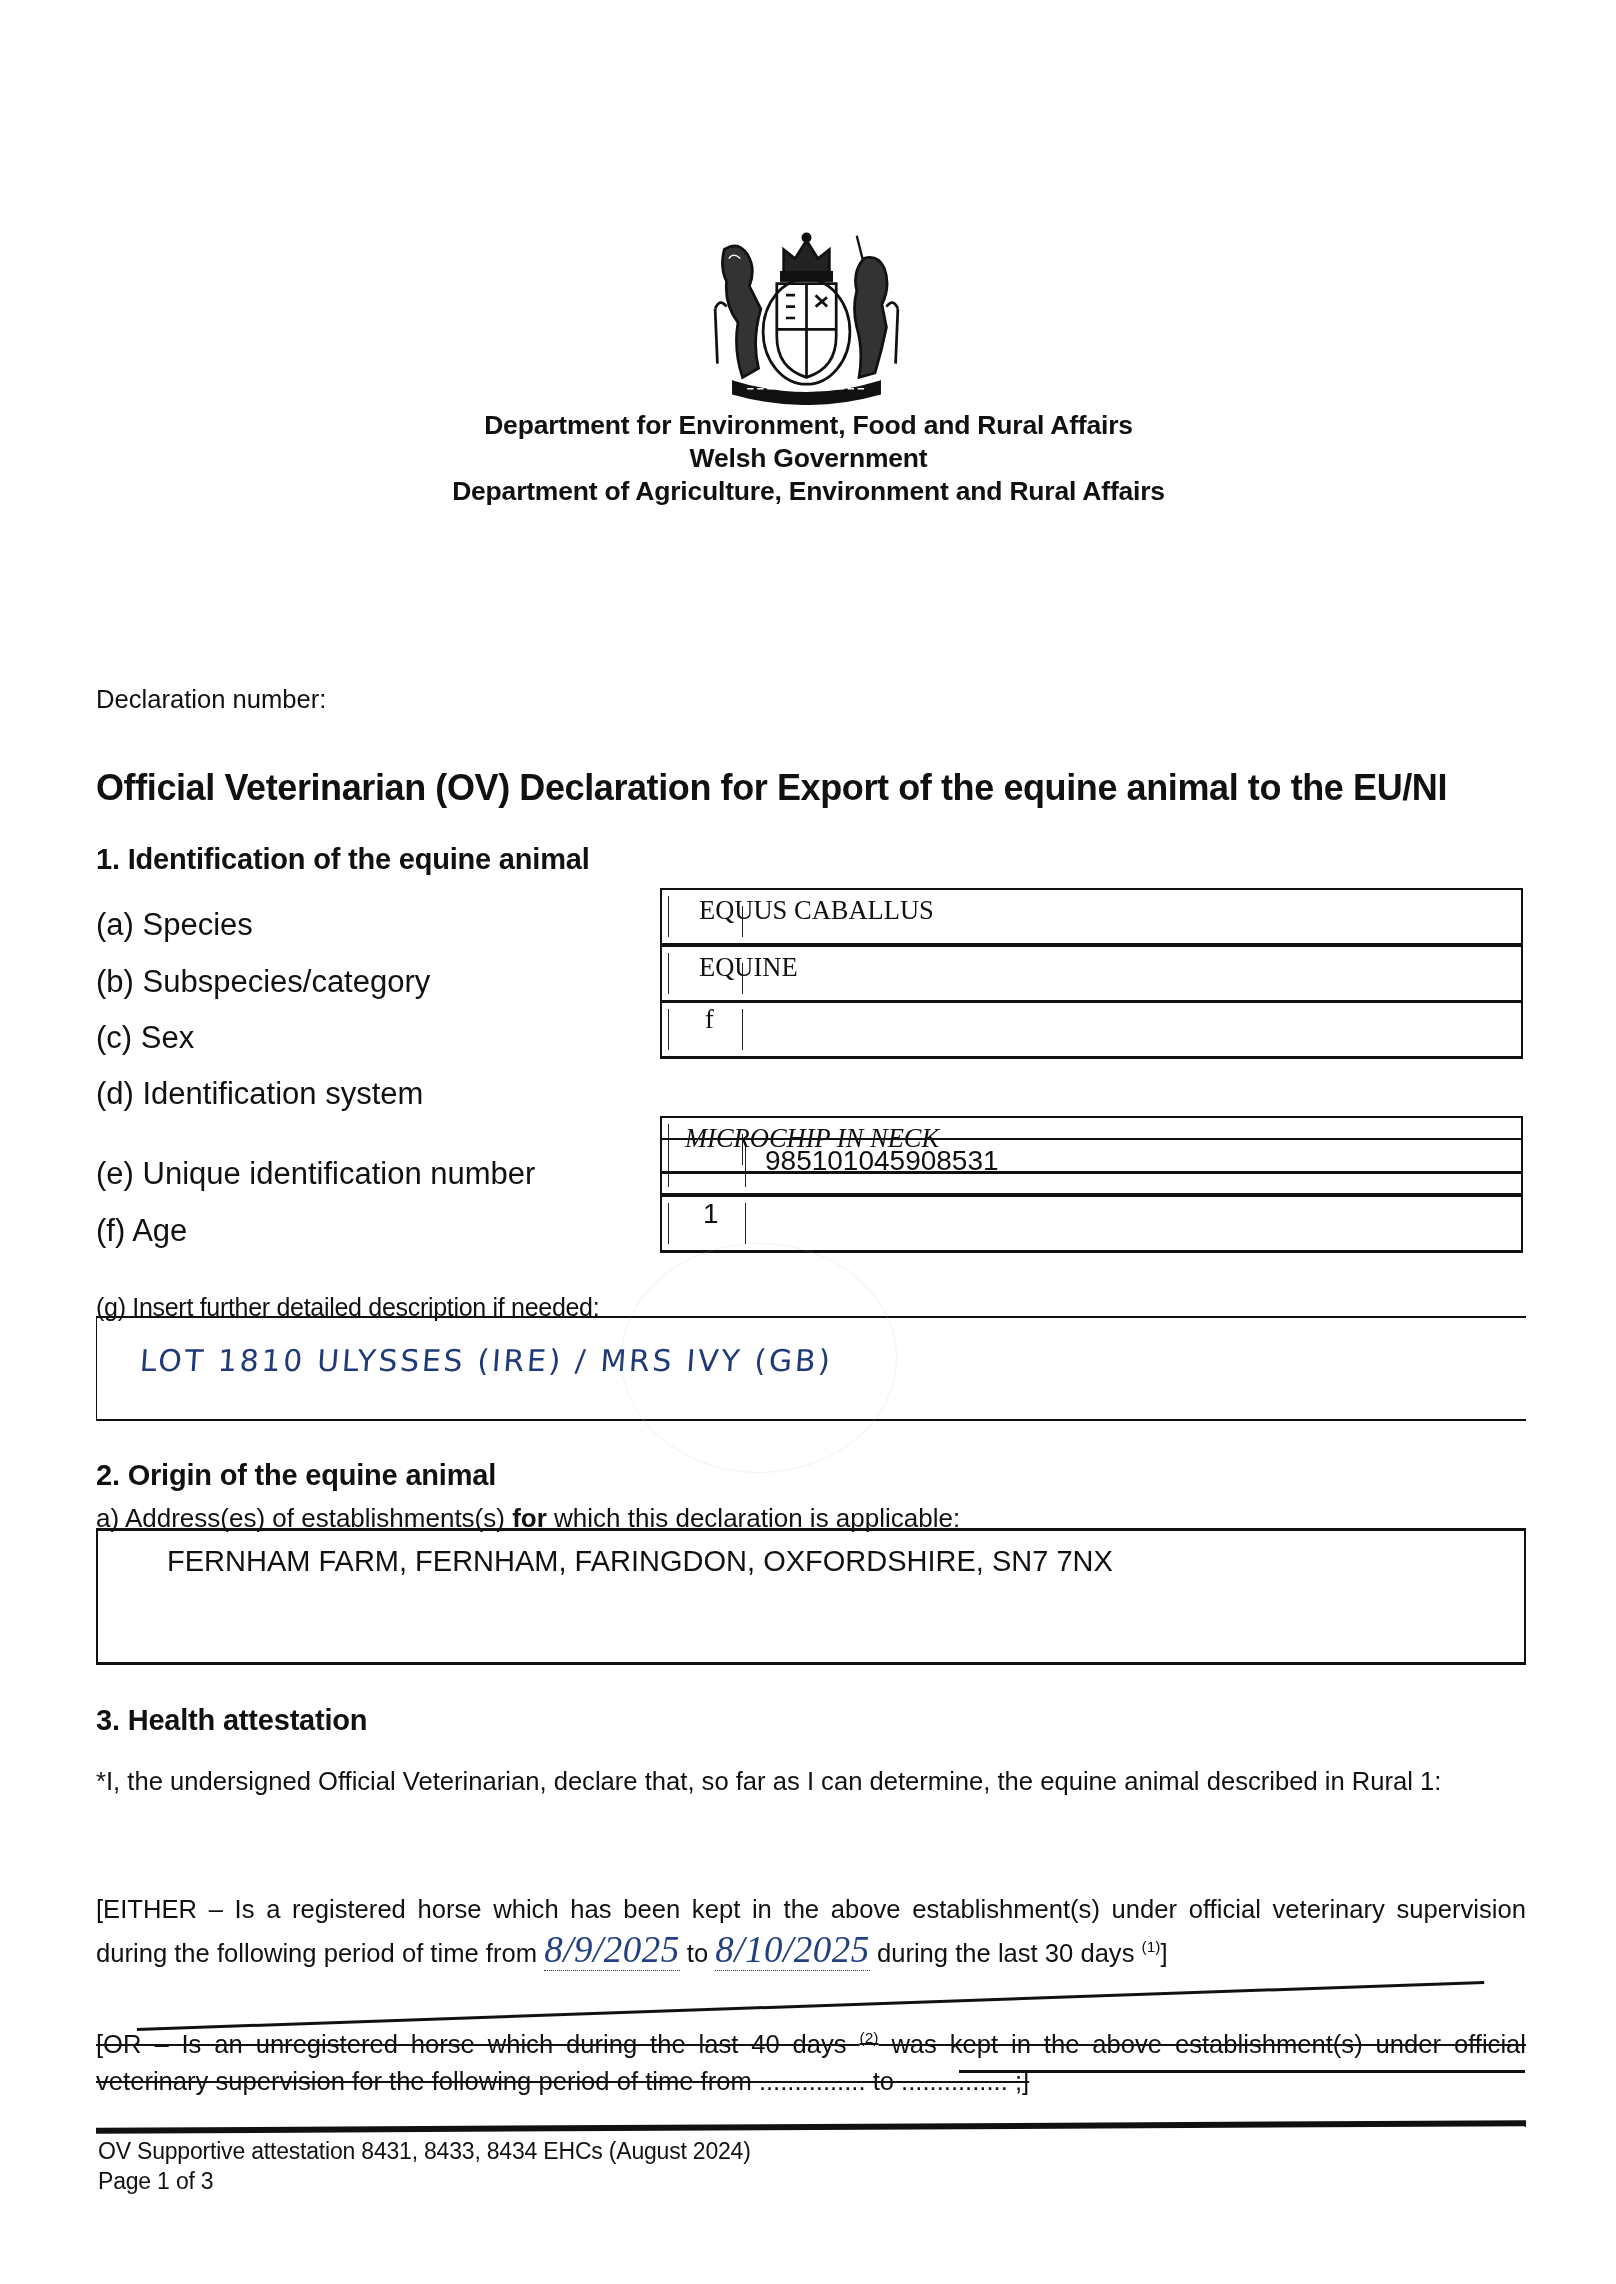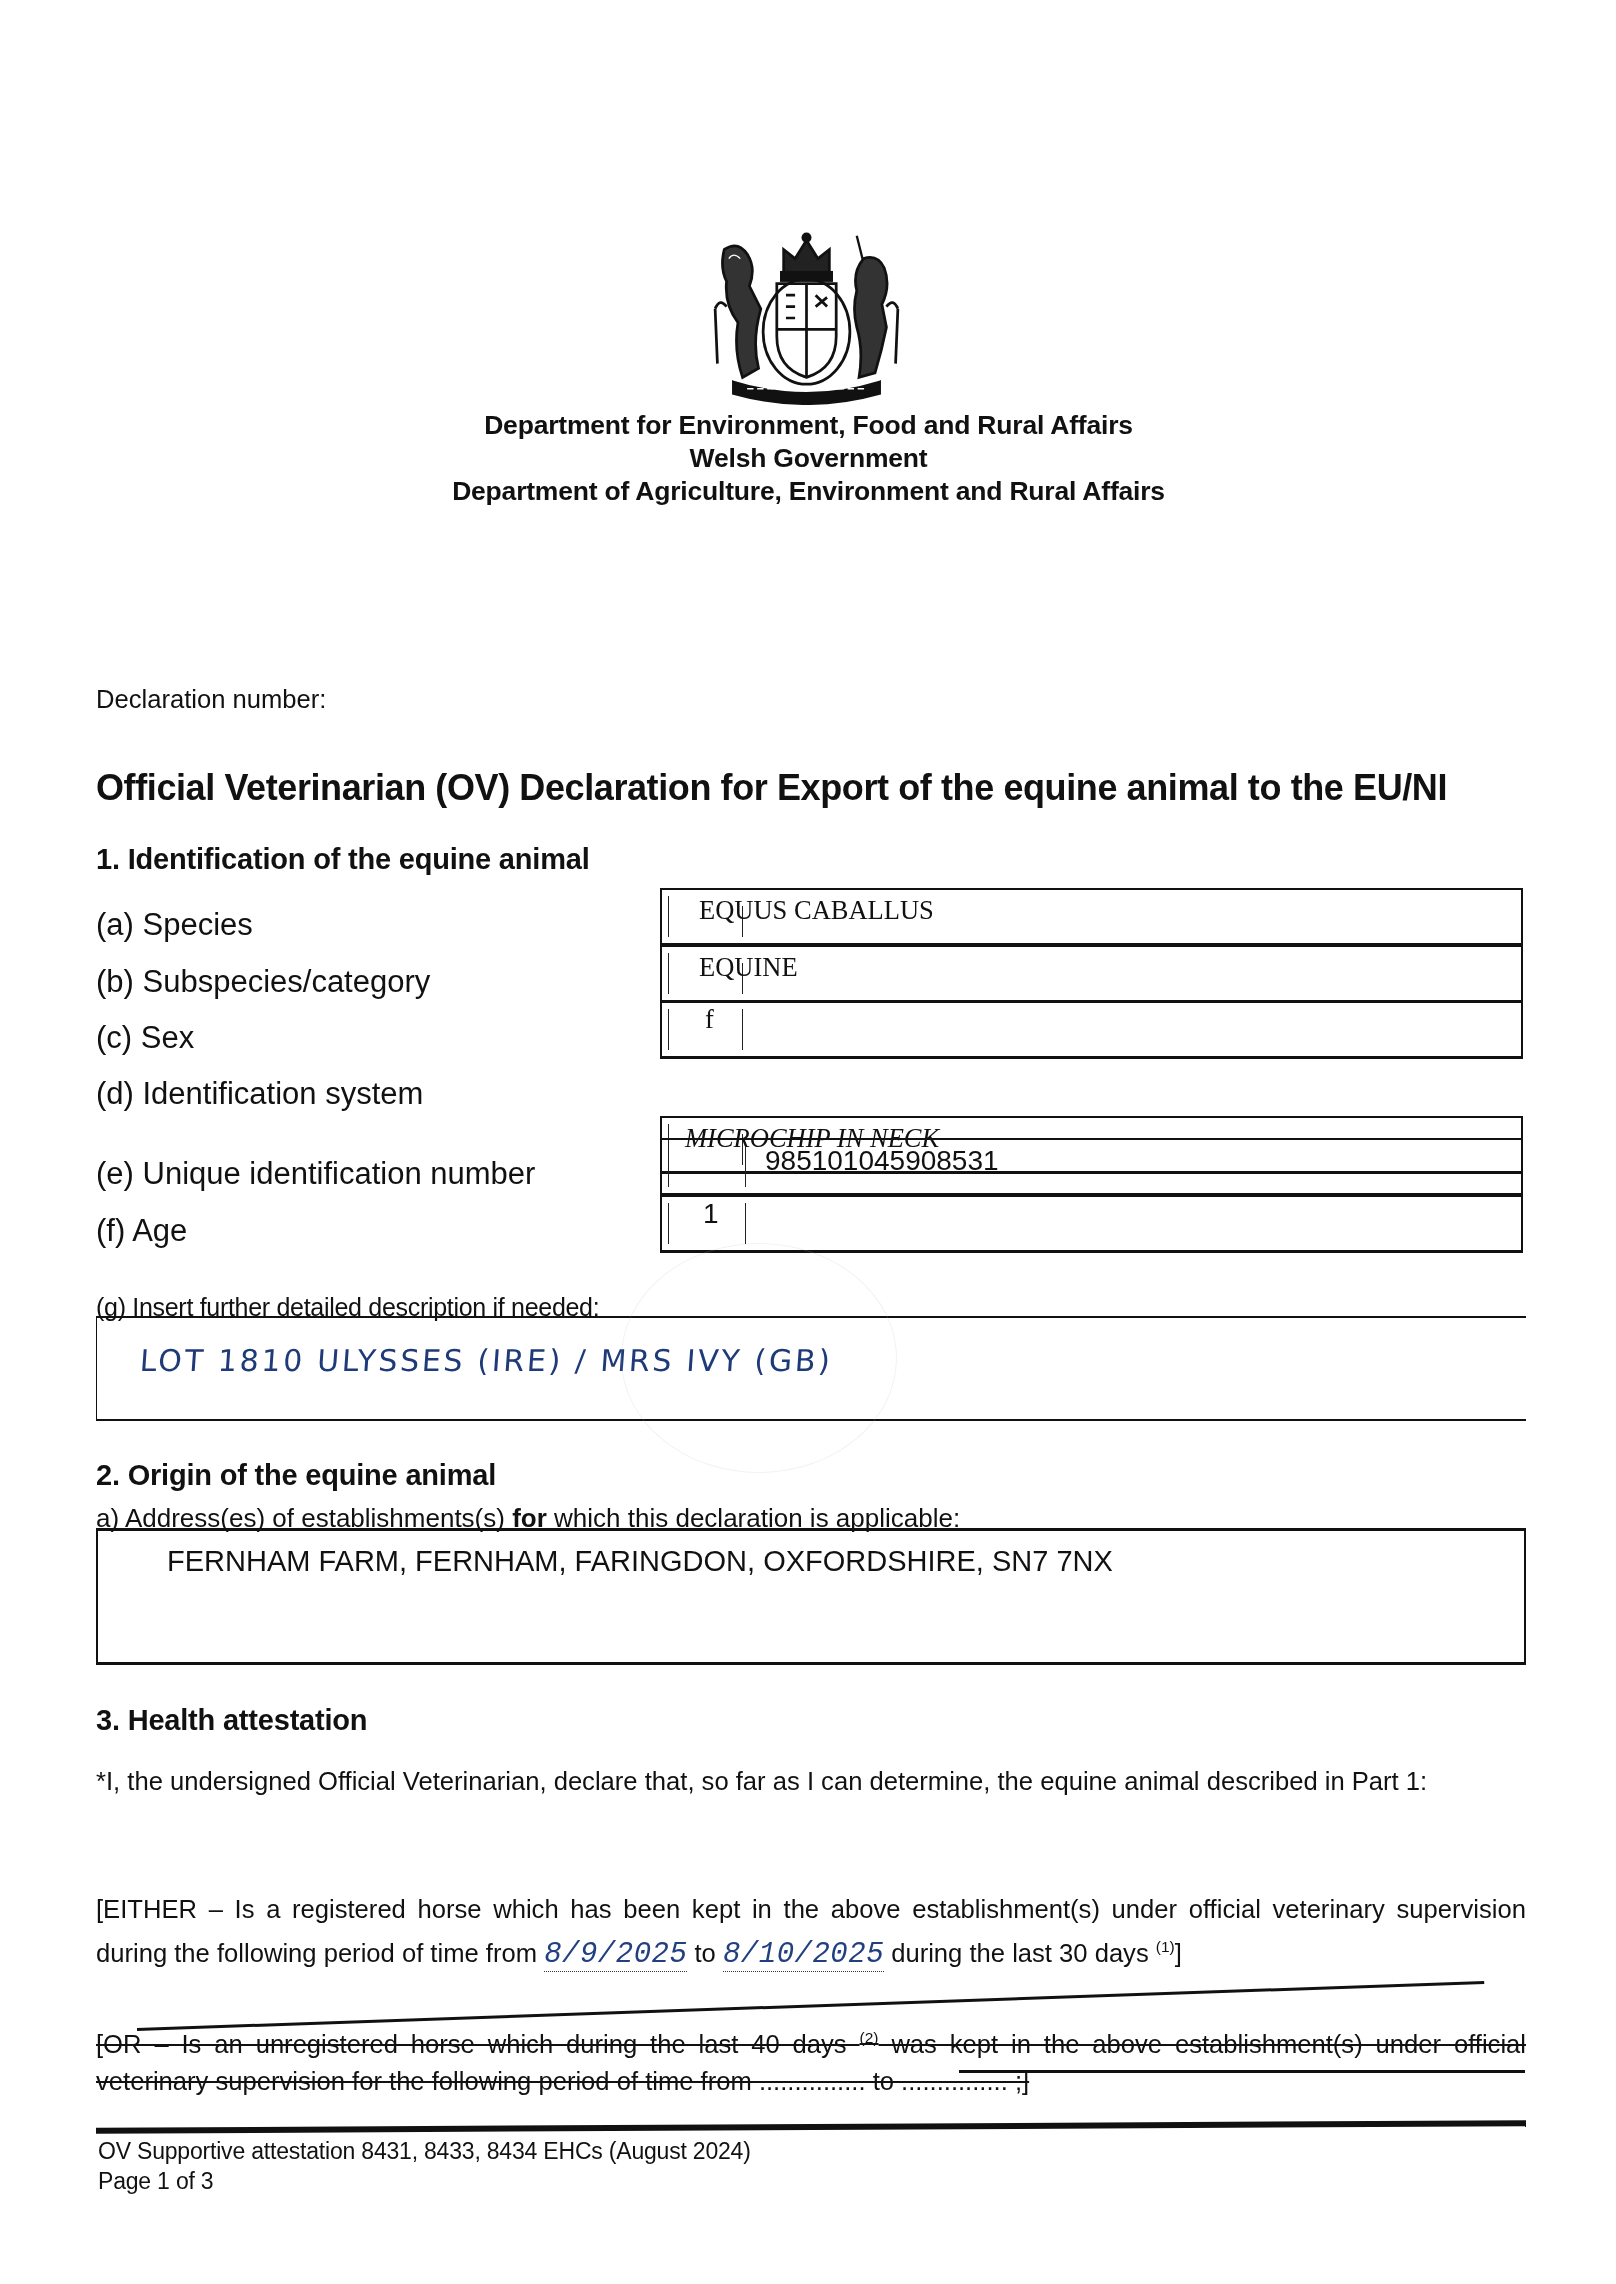--- a/index.html
+++ b/index.html
@@ -26,21 +26,21 @@
   .field-val-sans { position: absolute; top: 4.6px; font-family: "Liberation Sans", sans-serif; font-size: 28px; white-space: nowrap; }
   .desc-label { left: 96px; top: 1293px; font-size: 25px; letter-spacing: -0.3px; white-space: nowrap; }
   .desc-box { left: 96px; top: 1316px; width: 1430px; height: 105px; border-top: 2.7px solid #111; border-bottom: 2.7px solid #111; border-left: 1.4px solid #111; box-sizing: border-box; }
   .handwriting {
     font-family: "DejaVu Sans", sans-serif; color: #1f3a78; font-size: 30px; letter-spacing: 2.7px;
     white-space: nowrap; transform: skewX(-4deg);
   }
   .addr-box { left: 96px; top: 1528px; width: 1430px; height: 137px; border: 2.3px solid #111; border-top-width: 3.2px; border-bottom-width: 3.2px; box-sizing: border-box; }
   .addr-text { position: absolute; left: 69px; top: 13.7px; font-size: 29px; white-space: nowrap; }
   .para { left: 96px; width: 1430px; font-size: 25.6px; line-height: 37px; text-align: justify; }
-  .hw-date { font-family: Liberation Mono, monospace; color: #22407f; font-size: 29px; font-style: italic; border-bottom: 1.8px dotted #333; letter-spacing: 0.5px; }
+  .hw-date { font-family: Liberation Serif, serif; color: #22407f; font-size: 37px; font-style: italic; border-bottom: 1.8px dotted #333; letter-spacing: 0.5px; }
   .struck { text-decoration: line-through; text-decoration-thickness: 2.3px; }
   .strike-diag { left: 137px; top: 2028px; width: 1348px; height: 2.7px; background: #111; transform: rotate(-2.0deg); transform-origin: left center; }
   .strike-end { left: 959px; top: 2070px; width: 566px; height: 2.7px; background: #111; }
   .footer-rule { left: 96px; top: 2124px; width: 1430px; height: 6.4px; background: #111; transform: rotate(-0.3deg); }
   .footer-line { left: 98px; font-size: 23px; white-space: nowrap; letter-spacing: -0.2px; }
   .stamp { left: 621px; top: 1243px; width: 274px; height: 228px; border-radius: 50%; border: 1.4px solid rgba(160,190,210,0.18); }
 </style>
 </head>
 <body>
 
@@ -136,21 +136,21 @@
 
 <div class="abs section-head" style="left:96px; top:1459px;">2. Origin of the equine animal</div>
 <div class="abs" style="left:96px; top:1503px; font-size:26px; white-space:nowrap;">
   <span>a) Address(es) of establishments(s) </span><b>for</b><span> which this declaration is applicable:</span>
 </div>
 <div class="abs addr-box">
   <div class="addr-text">FERNHAM FARM, FERNHAM, FARINGDON, OXFORDSHIRE, SN7 7NX</div>
 </div>
 
 <div class="abs section-head" style="left:96px; top:1704px;">3. Health attestation</div>
-<div class="abs para" style="top:1763px;">*I, the undersigned Official Veterinarian, declare that, so far as I can determine, the equine animal described in Part 1:</div>
+<div class="abs para" style="top:1763px;">*I, the undersigned Official Veterinarian, declare that, so far as I can determine, the equine animal described in Rural 1:</div>
 
 <div class="abs para" style="top:1891px;">
   <span>[EITHER – Is a registered horse which has been kept in the above establishment(s) under official veterinary supervision during the following period of time from </span><span class="hw-date">8/9/2025</span><span> to </span><span class="hw-date">8/10/2025</span><span> during the last 30 days </span><sup style="font-size:15.5px;">(1)</sup><span>]</span>
 </div>
 
 <div class="abs para struck" style="top:2019px;">
   <span>[OR – Is an unregistered horse which during the last 40 days </span><sup style="font-size:15.5px;">(2)</sup><span> was kept in the above establishment(s) under official veterinary supervision for the following period of time from ............... to ............... ;]</span>
 </div>
 <div class="abs strike-diag"></div>
 <div class="abs strike-end"></div>

